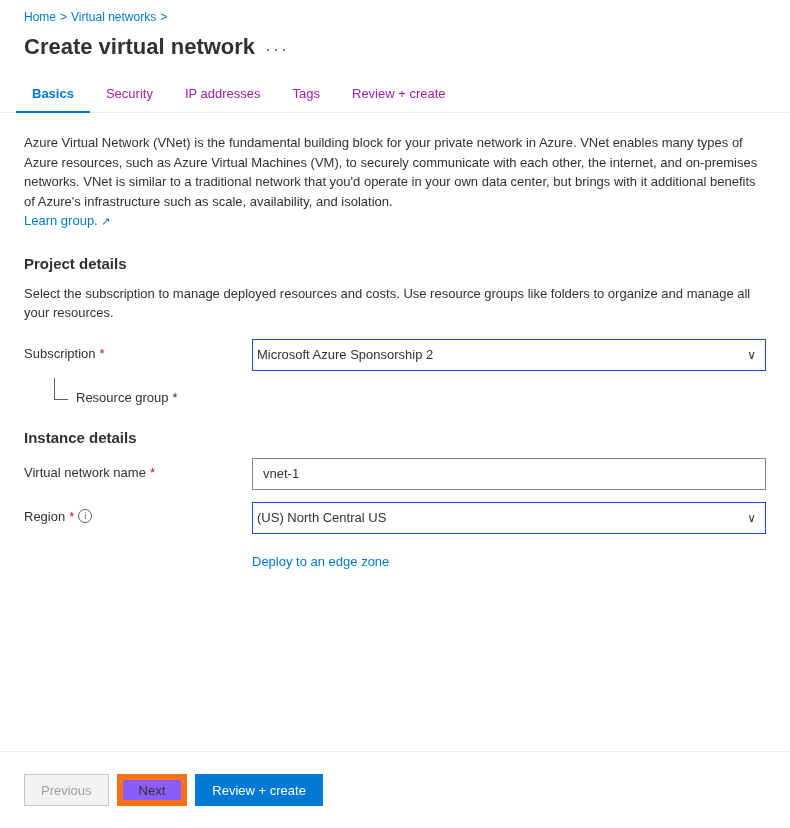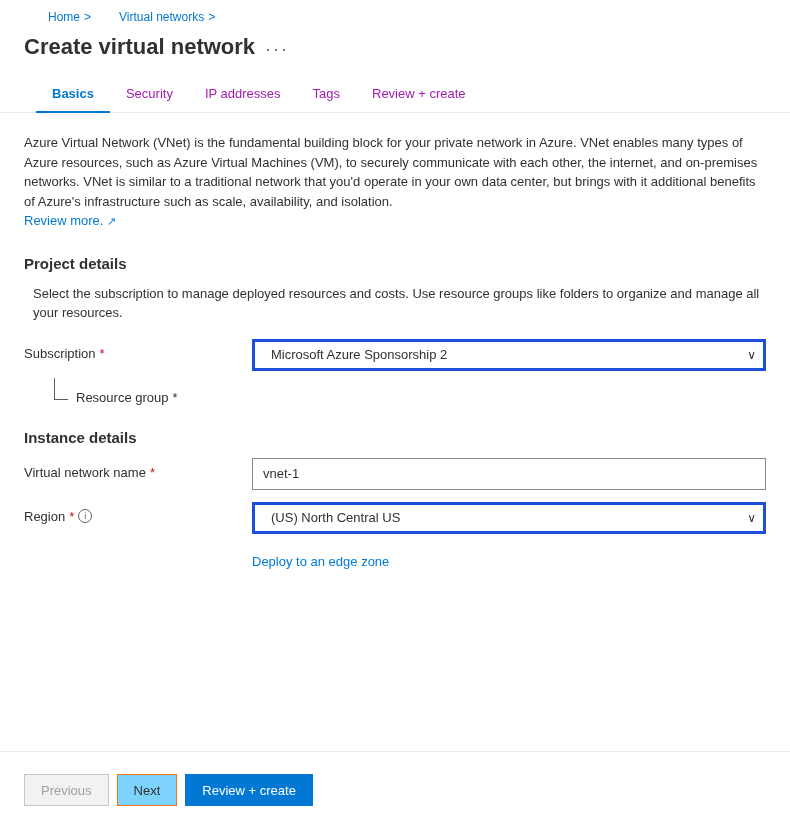--- a/index.html
+++ b/index.html
@@ -17,21 +17,20 @@
       align-items: center;
       padding: 10px 24px 6px 24px;
       font-size: 12px;
       color: #0078d4;
       gap: 4px;
     }
     .breadcrumb a {
       color: #0078d4;
       text-decoration: none;
       cursor: pointer;
-      margin-left: 24px;
     }
 
     .page-header {
       display: flex;
       align-items: flex-end;
       padding: 4px 24px 16px 24px;
       gap: 10px;
     }
     .page-title {
       font-size: 22px;
@@ -41,21 +40,21 @@
     .page-more {
       font-size: 18px;
       color: #605e5c;
       cursor: pointer;
       letter-spacing: 2px;
     }
 
     .tabs {
       display: flex;
       align-items: center;
-      padding: 0 36px;
+      padding: 0 16px;
       border-bottom: 1px solid #edebe9;
       gap: 0;
     }
     .tab {
       padding: 10px 16px;
       font-size: 13px;
       cursor: pointer;
       color: #a21caf;
       border-bottom: 2px solid transparent;
       margin-bottom: -1px;
@@ -93,21 +92,20 @@
       font-weight: 700;
       color: #323130;
       margin-bottom: 12px;
     }
 
     .section-desc {
       font-size: 13px;
       color: #323130;
       margin-bottom: 16px;
       line-height: 1.5;
-      margin-left: 9px;
     }
 
     .form-row {
       display: flex;
       align-items: flex-start;
       margin-bottom: 12px;
       gap: 8px;
     }
     .form-label {
       min-width: 220px;
@@ -149,23 +147,23 @@
       right: 10px;
       top: 50%;
       transform: translateY(-50%);
       color: #323130;
       pointer-events: none;
       font-size: 12px;
     }
     .select-wrap select {
       width: 100%;
       height: 32px;
-      border: 3px solid #1d4ed8;
-      background: #fff;
-      padding: 0 30px 0 16px;
+      border: 1px solid #1d4ed8;
+      background: #fff;
+      padding: 0 30px 0 4px;
       font-size: 13px;
       color: #323130;
       appearance: none;
       cursor: pointer;
     }
 
     .text-input {
       width: 100%;
       height: 32px;
       border: 1px solid #8a8886;
@@ -243,22 +241,22 @@
       padding: 22px 24px;
       display: flex;
       align-items: center;
       gap: 8px;
     }
     .btn {
       height: 32px;
       padding: 0 16px;
       font-size: 13px;
       cursor: pointer;
-      border: 1px solid #f97316;
-      background: #7dd3fc;
+      border: 6px solid #f97316;
+      background: #8b5cf6;
       color: #323130;
     }
     .btn-primary {
       background: #0078d4;
       color: #fff;
       border: 1px solid #0078d4;
     }
     .btn-disabled {
       background: #f3f2f1;
       color: #a19f9d;
@@ -288,21 +286,21 @@
   <div class="tab">Tags</div>
   <div class="tab">Review + create</div>
 </div>
 
 <div class="content">
 
   <div class="description-box">
     <span>Azure Virtual Network (VNet) is the fundamental building block for your private network in Azure. VNet enables many types of Azure resources, such as Azure Virtual Machines (VM), to securely communicate with each other, the internet, and on-premises networks. VNet is similar to a traditional network that you'd operate in your own data center, but brings with it additional benefits of Azure's infrastructure such as scale, availability, and isolation.</span>
     <br>
     <a class="learn-more">
-      <span>Review more.</span>
+      <span>Learn group.</span>
       <span style="font-size:11px; color:#0078d4;">↗</span>
     </a>
   </div>
 
   <div class="section">
     <div class="section-title">Project details</div>
     <div class="section-desc">Select the subscription to manage deployed resources and costs. Use resource groups like folders to organize and manage all your resources.</div>
 
     <div class="form-row">
       <div class="form-label">

